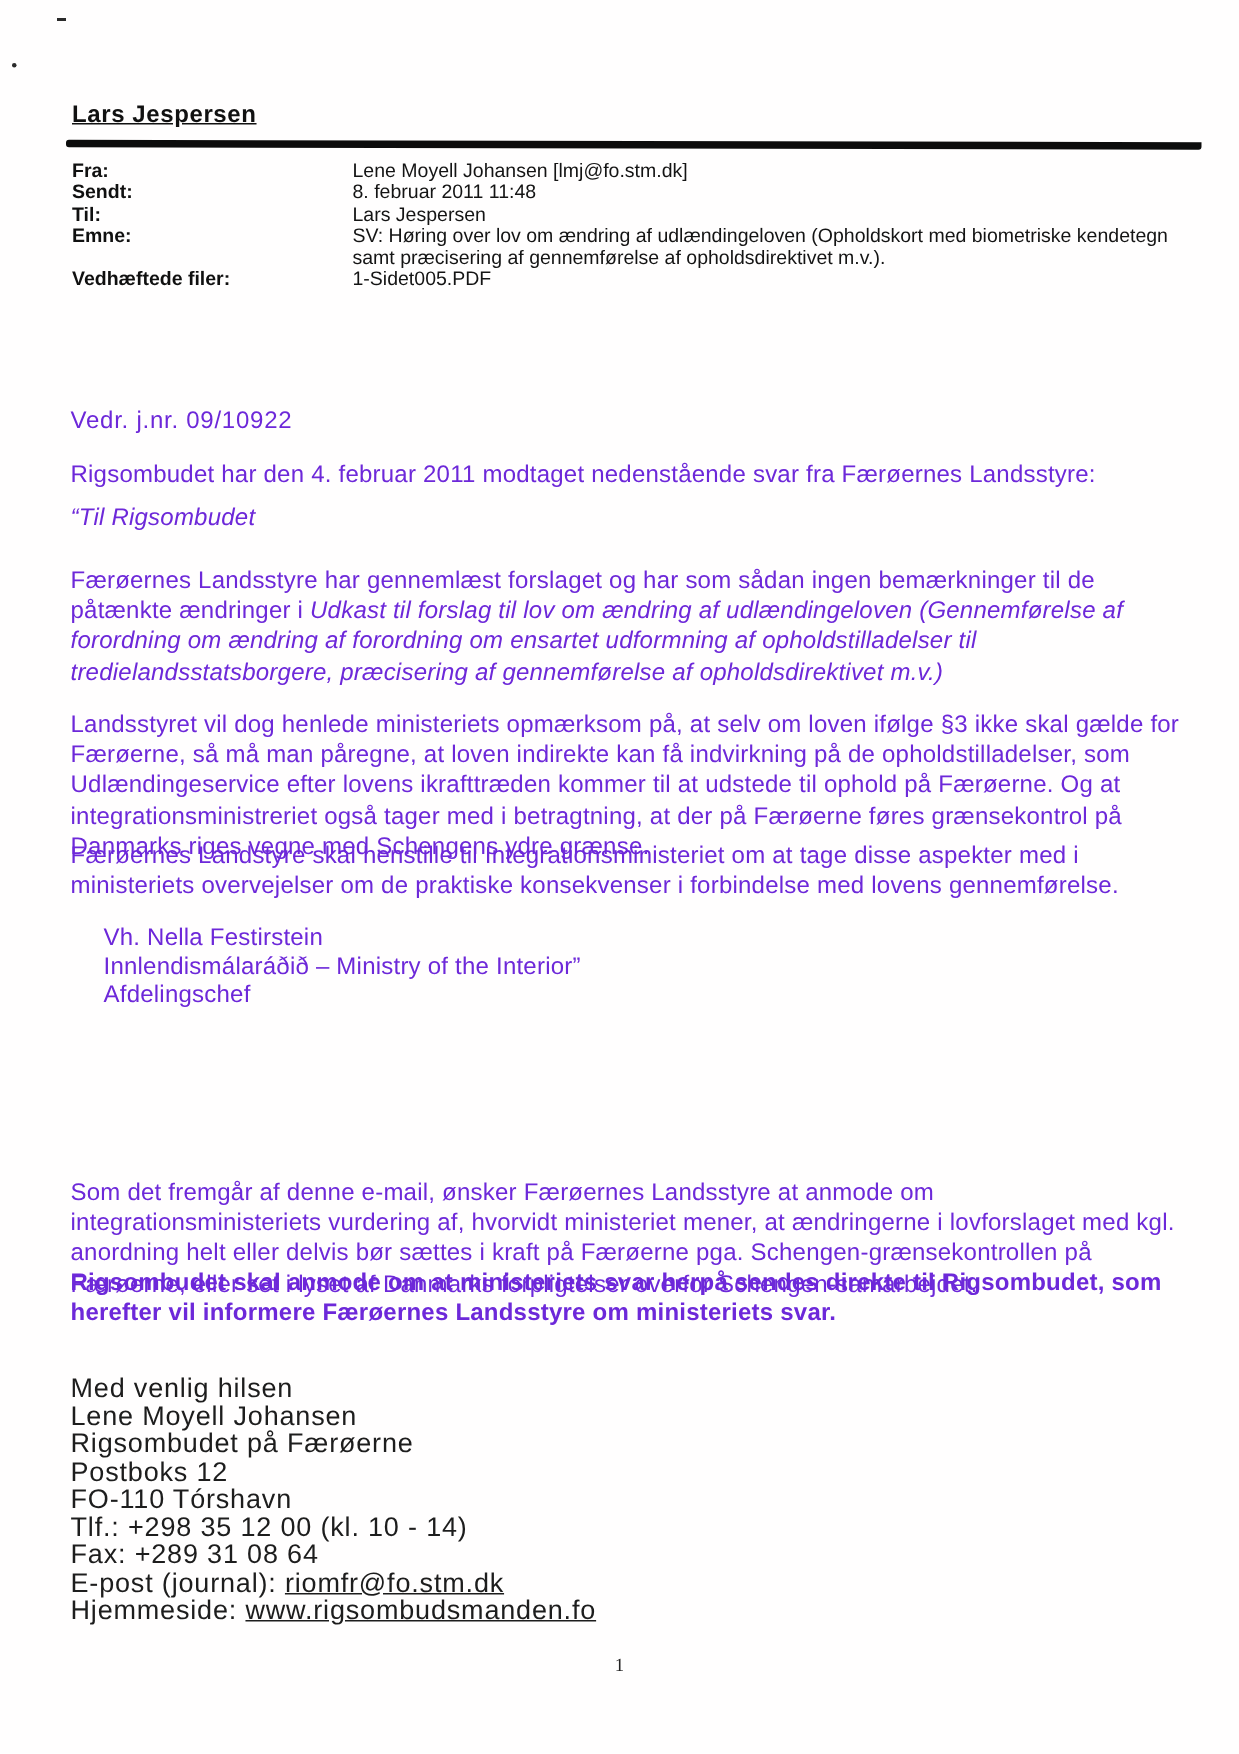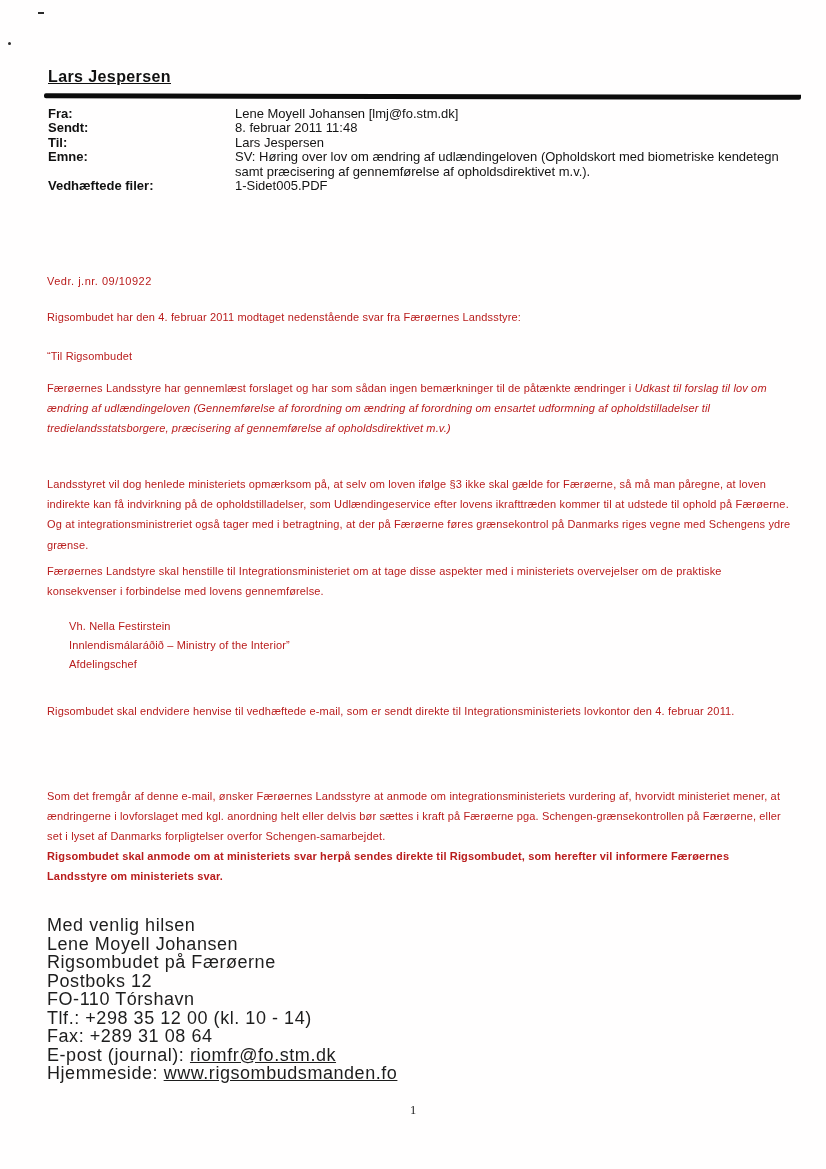--- a/index.html
+++ b/index.html
@@ -58,28 +58,28 @@
     font-weight: bold;
     color: #101010;
   }
   .meta-value { width: 545px; color: #141414; }
 
   .bp {
     position: absolute;
     left: 47px;
     width: 744px;
     margin: 0;
-    font-size: 11px;
+    font-size: 16px;
     line-height: 20.2px;
     letter-spacing: 0.15px;
-    color: #b91c1c;
+    color: #6d28d9;
   }
   .ref    { top: 271px; letter-spacing: 0.5px; }
   .intro  { top: 307px; }
-  .quote  { top: 346px; }
+  .quote  { top: 336px; font-style: italic; }
   .p1     { top: 378px; }
   .p2     { top: 474px; }
   .p3     { top: 561px; }
   .sigq   { top: 617px; line-height: 18.8px; margin-left: 22px; }
   .p4     { top: 701px; }
   .p5     { top: 754px; margin-top: 32px; }
   .p6     { top: 846px; font-weight: bold; }
   .it { font-style: italic; }
 
   .signature {
@@ -147,21 +147,20 @@
 
   <p class="bp p2">Landsstyret vil dog henlede ministeriets opmærksom på, at selv om loven ifølge §3 ikke skal gælde for Færøerne, så må man påregne, at loven indirekte kan få indvirkning på de opholdstilladelser, som Udlændingeservice efter lovens ikrafttræden kommer til at udstede til ophold på Færøerne. Og at integrationsministreriet også tager med i betragtning, at der på Færøerne føres grænsekontrol på Danmarks riges vegne med Schengens ydre grænse.</p>
   <p class="bp p3">Færøernes Landstyre skal henstille til Integrationsministeriet om at tage disse aspekter med i ministeriets overvejelser om de praktiske konsekvenser i forbindelse med lovens gennemførelse.</p>
 
   <div class="bp sigq">
     <div>Vh. Nella Festirstein</div>
     <div>Innlendismálaráðið – Ministry of the Interior”</div>
     <div>Afdelingschef</div>
   </div>
 
-  <p class="bp p4">Rigsombudet skal endvidere henvise til vedhæftede e-mail, som er sendt direkte til Integrationsministeriets lovkontor den 4. februar 2011.</p>
   <p class="bp p5">Som det fremgår af denne e-mail, ønsker Færøernes Landsstyre at anmode om integrationsministeriets vurdering af, hvorvidt ministeriet mener, at ændringerne i lovforslaget med kgl. anordning helt eller delvis bør sættes i kraft på Færøerne pga. Schengen-grænsekontrollen på Færøerne, eller set i lyset af Danmarks forpligtelser overfor Schengen-samarbejdet.</p>
   <p class="bp p6">Rigsombudet skal anmode om at ministeriets svar herpå sendes direkte til Rigsombudet, som herefter vil informere Færøernes Landsstyre om ministeriets svar.</p>
 
   <div class="bp signature">
     <div>Med venlig hilsen</div>
     <div>Lene Moyell Johansen</div>
     <div>Rigsombudet på Færøerne</div>
     <div>Postboks 12</div>
     <div>FO-110 Tórshavn</div>
     <div>Tlf.: +298 35 12 00 (kl. 10 - 14)</div>

